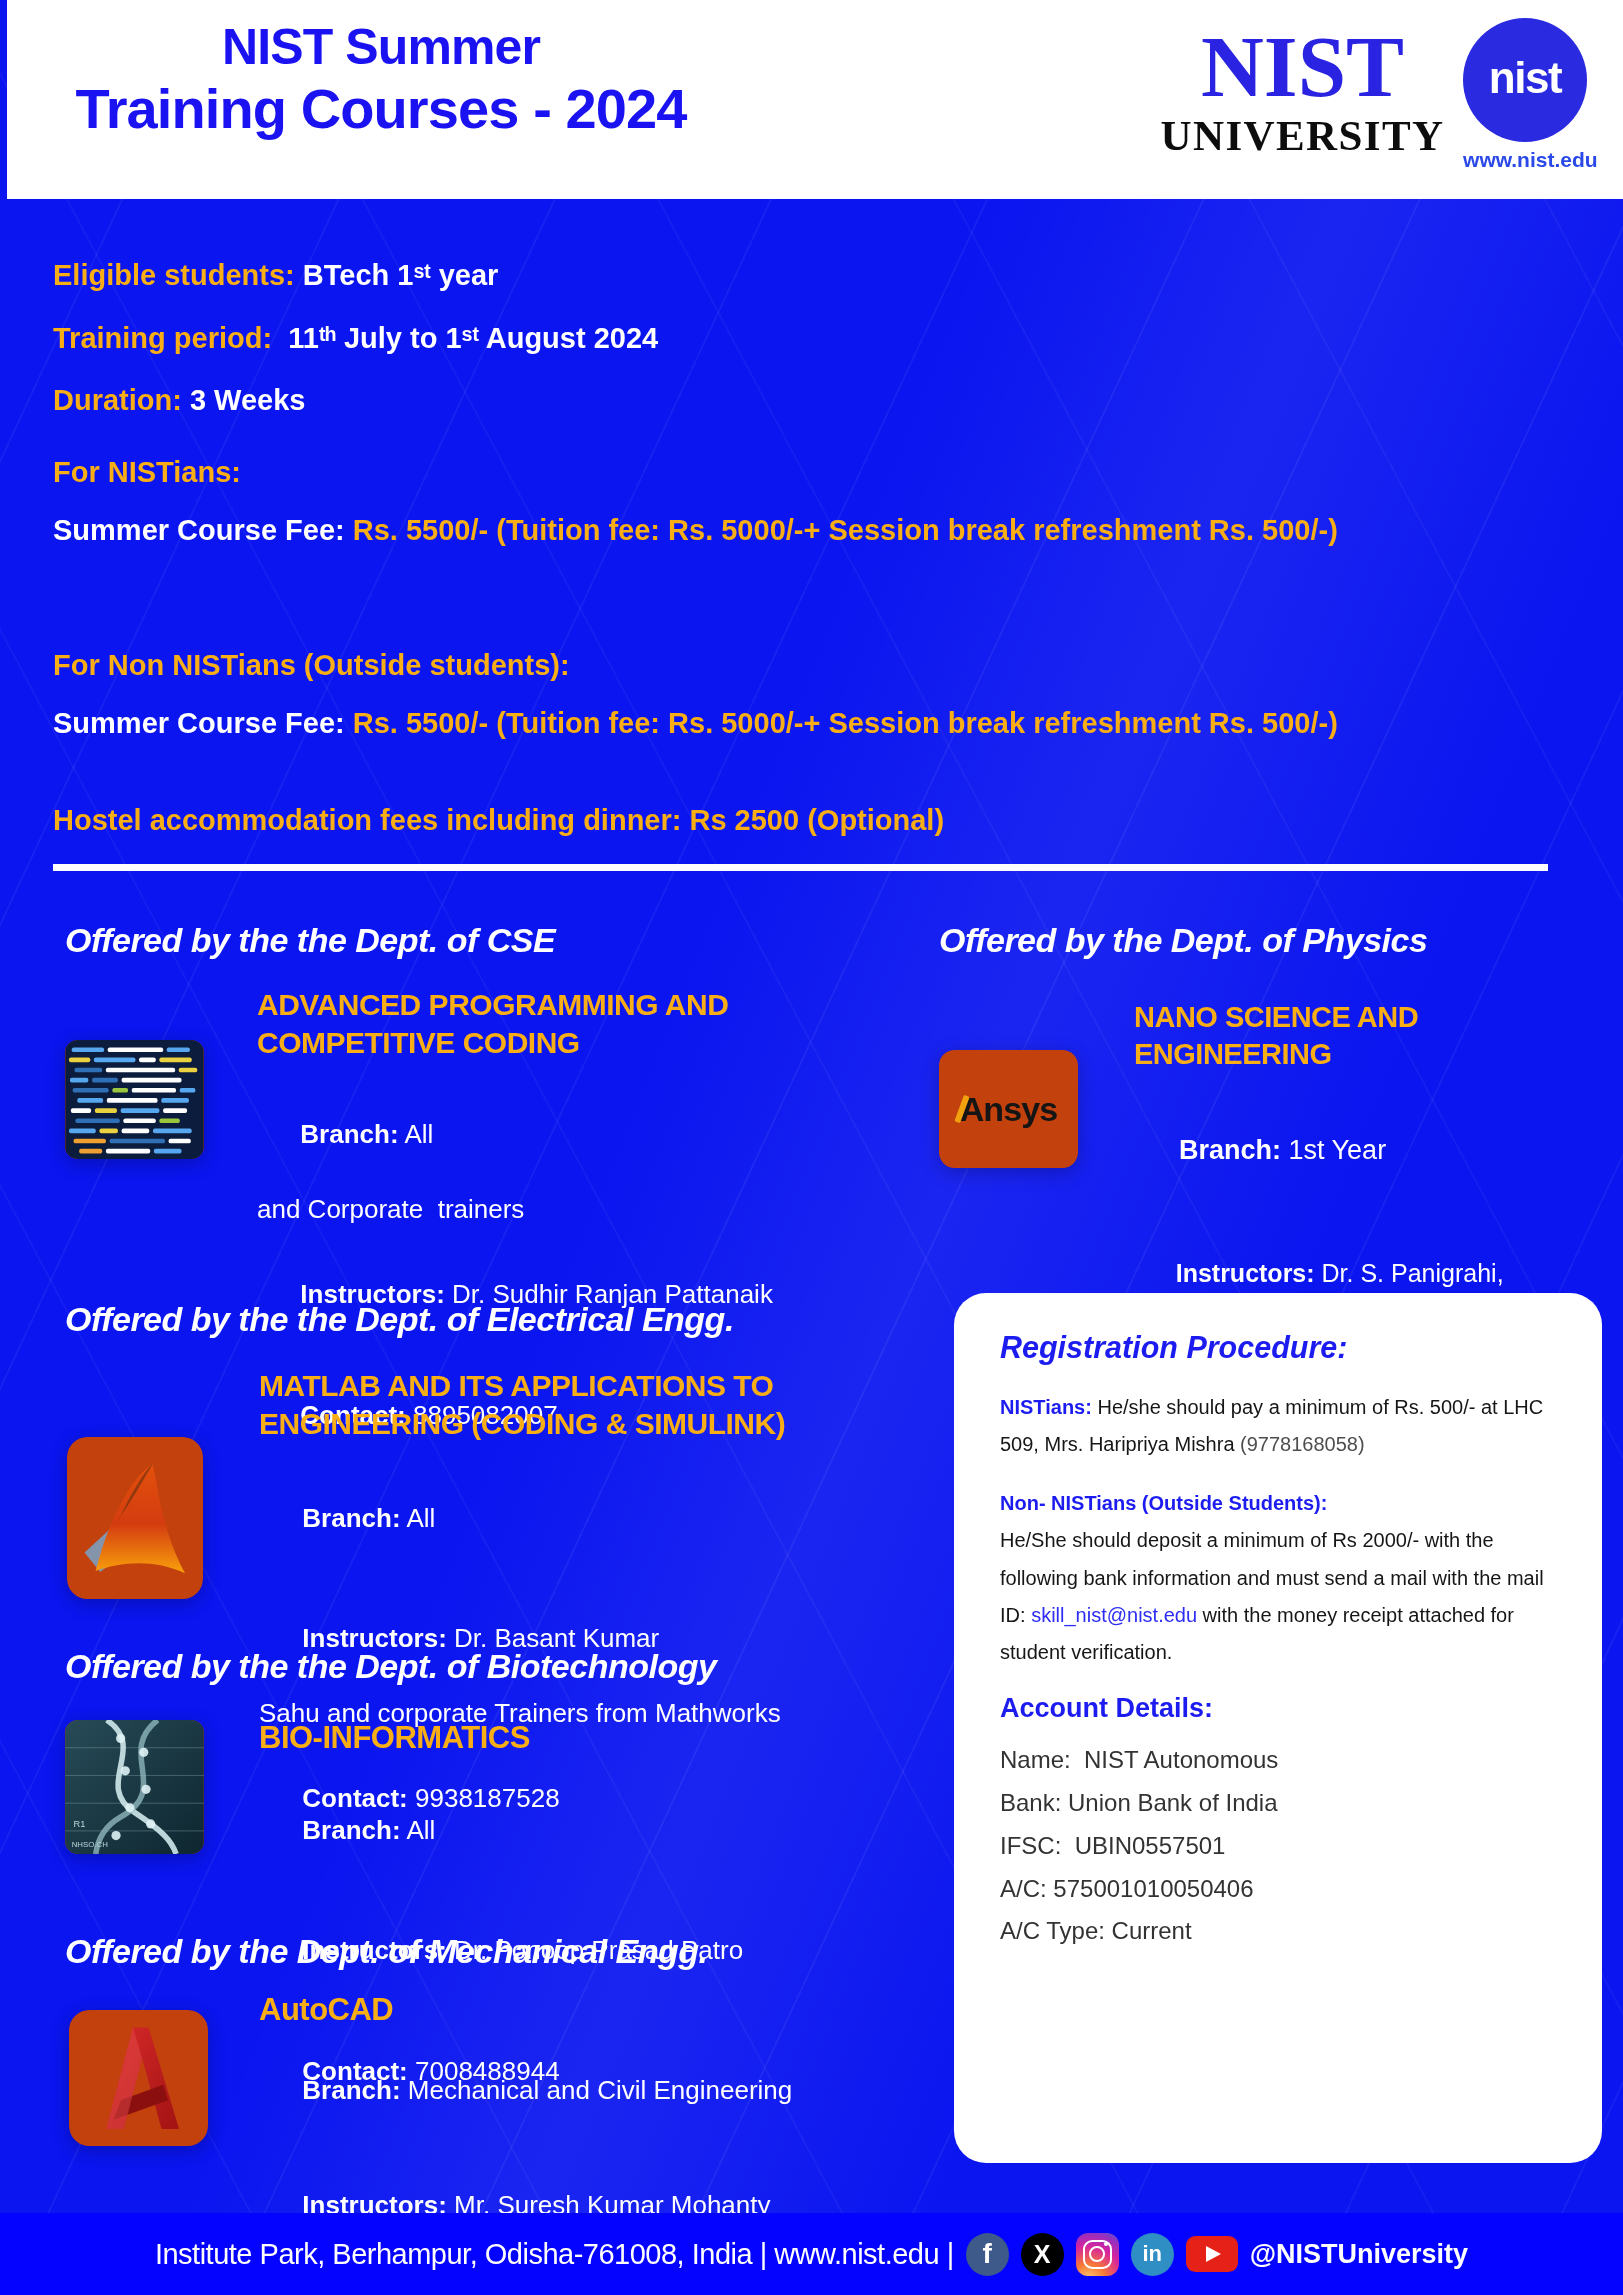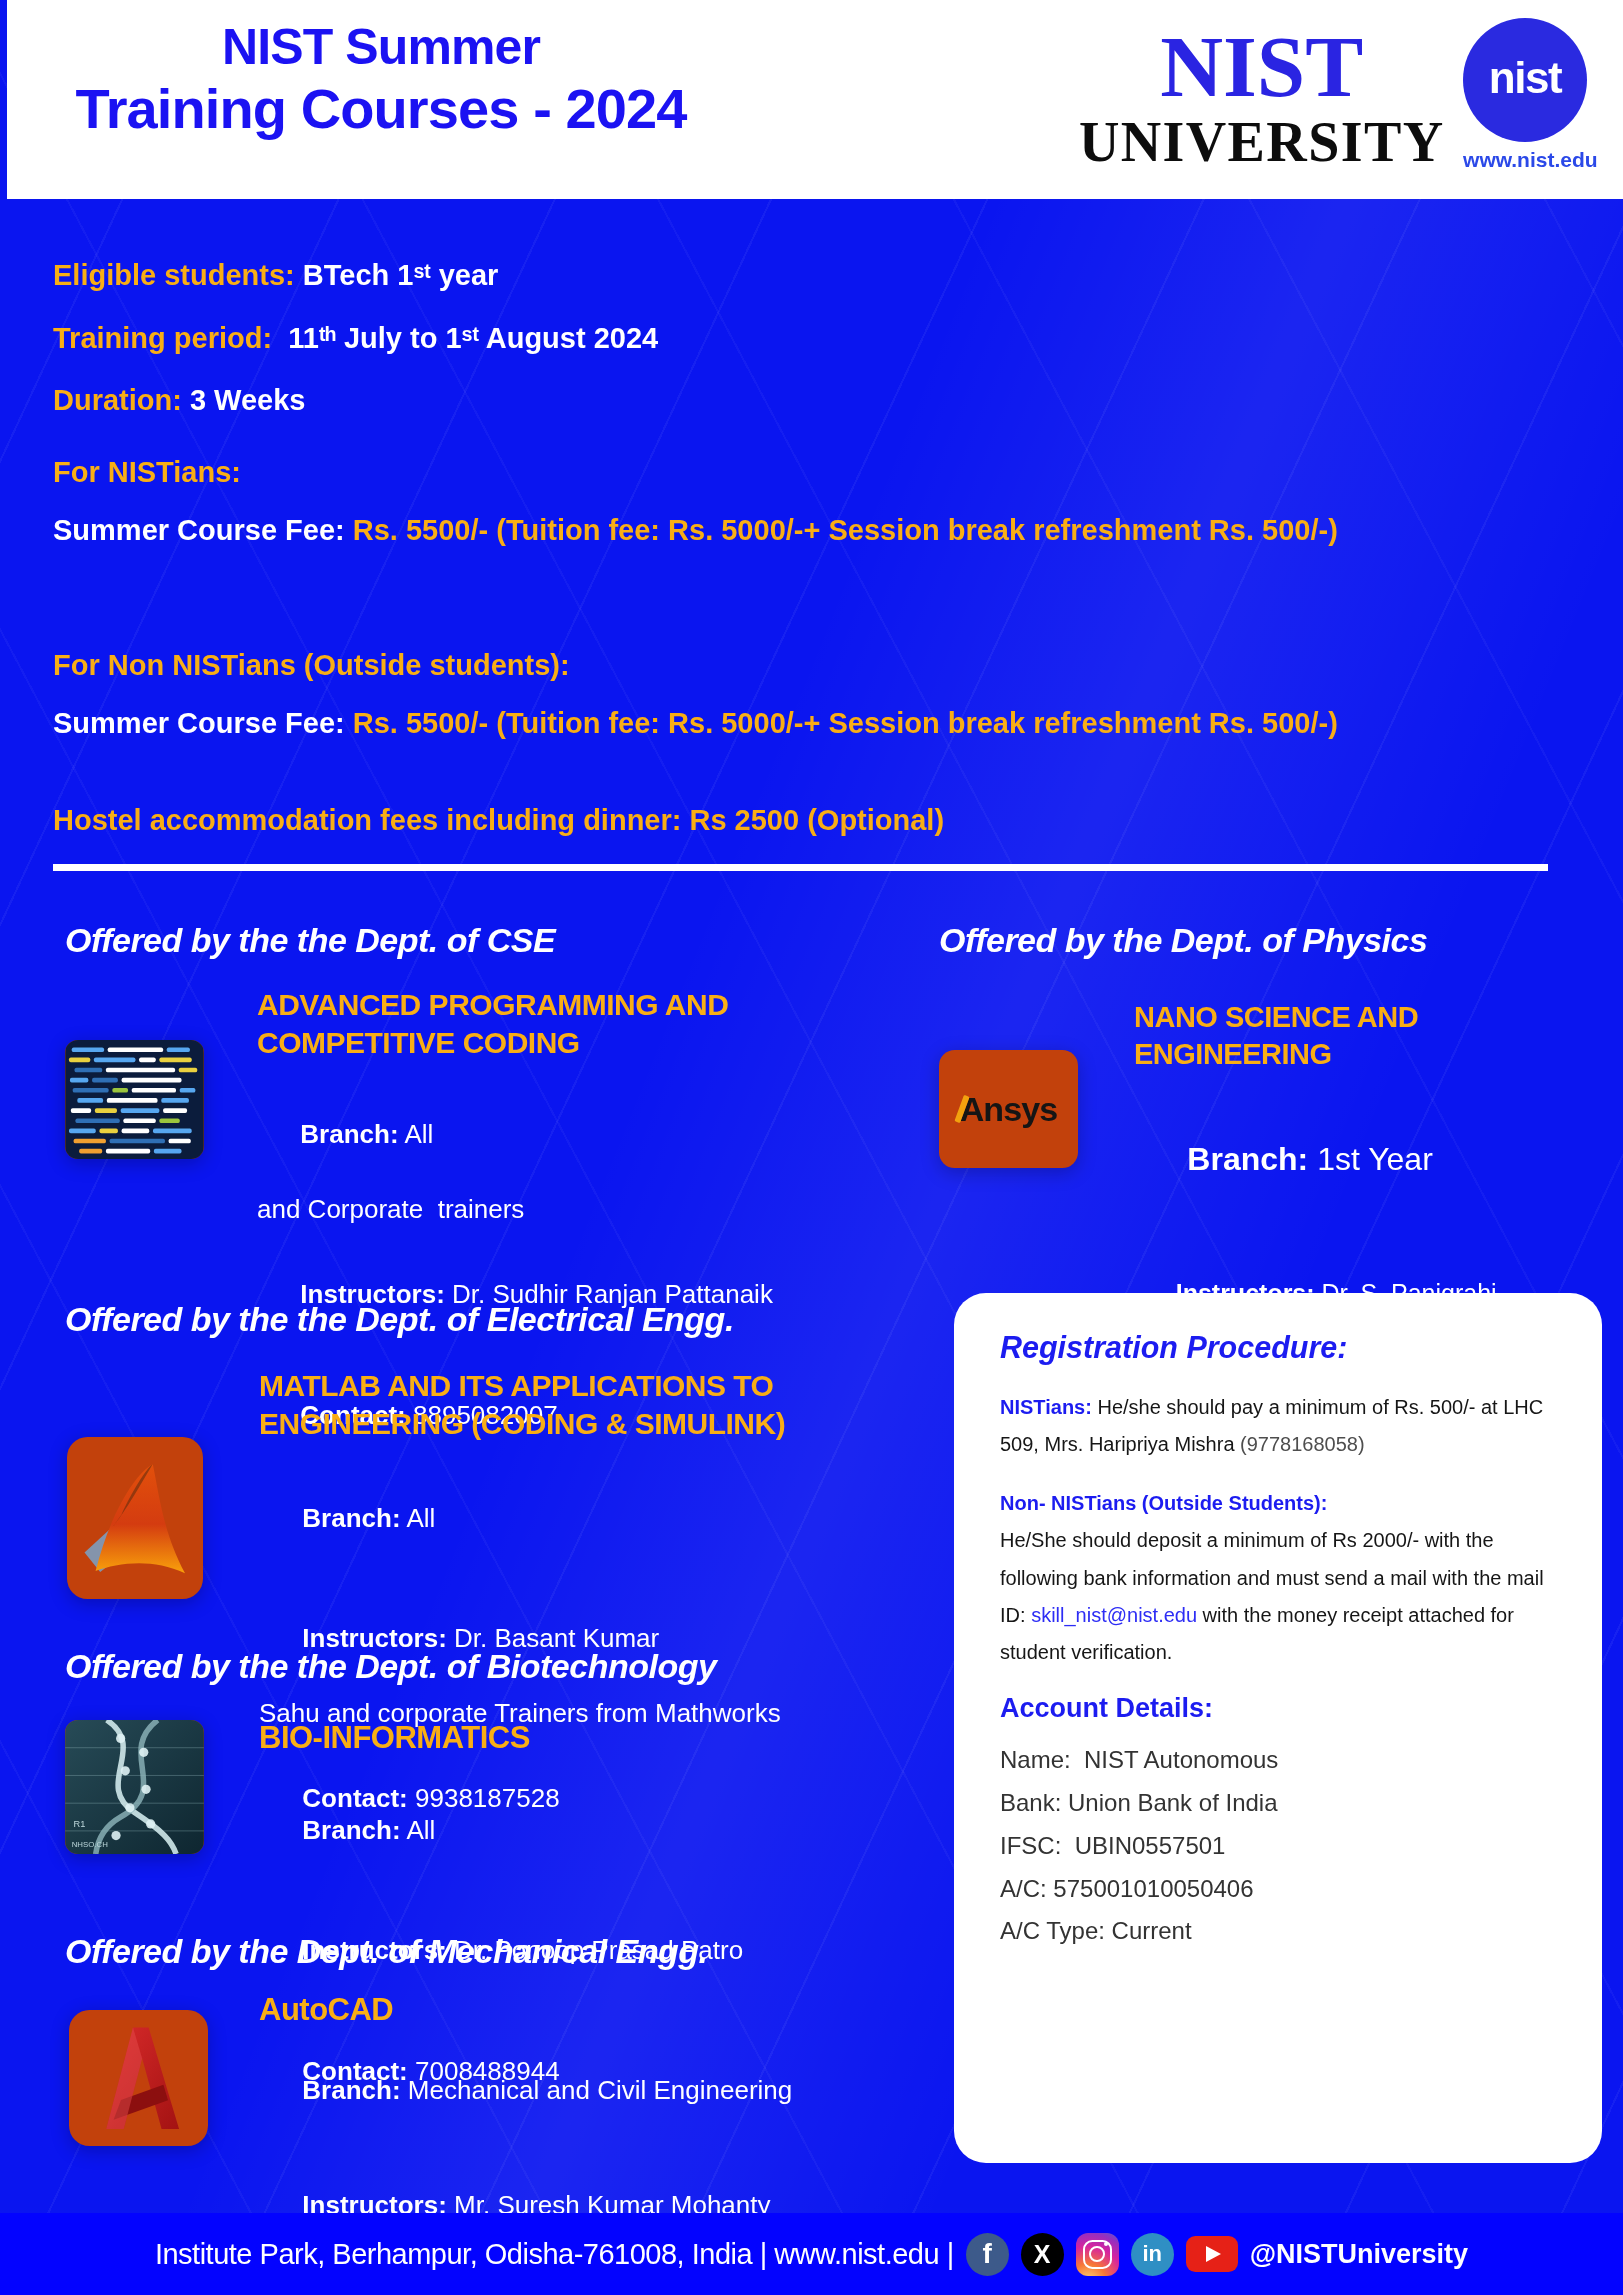--- a/index.html
+++ b/index.html
@@ -18,21 +18,21 @@
   }
   
   .header{ position:absolute; left:6.5px; top:0; right:0; height:199px; background:#ffffff; z-index:5; }
   .title-block{ position:absolute; left:32px; top:19.4px; width:685px; text-align:center;
     color:#1b12f2; font-weight:800; letter-spacing:-0.9px; }
   .title-block .t1{ font-size:50px; line-height:1.14; }
   .title-block .t2{ font-size:56px; line-height:1.18; }
   .logo-block{ position:absolute; right:25.4px; top:17.6px; display:flex; align-items:flex-start; gap:18.5px; }
   .logo-words{ text-align:center; padding-top:5.6px; }
   .logo-nist{ font-family:"Liberation Serif","DejaVu Serif",serif; font-weight:700; font-size:87px; line-height:1; color:#2a24e2; }
-  .logo-univ{ font-family:"Liberation Serif","DejaVu Serif",serif; font-weight:700; font-size:56px; line-height:1; color:#0d0d0d; letter-spacing:1.4px; margin-top:3.7px; }
+  .logo-univ{ font-family:"Liberation Serif","DejaVu Serif",serif; font-weight:700; font-size:43px; line-height:1; color:#0d0d0d; letter-spacing:1.4px; margin-top:3.7px; }
   .badge-col{ text-align:center; }
   .nist-badge{ width:124px; height:124px; border-radius:50%; background:#2a2ae0; display:flex; align-items:center; justify-content:center; }
   .nist-badge span{ color:#ffffff; font-weight:800; font-size:44px; letter-spacing:-1.4px; transform:translateY(-1.9px); }
   .logo-site{ margin-top:6.5px; color:#2b49e8; font-weight:800; font-size:21px; }
   
   .line-abs{ position:absolute; left:53px; width:1522px; font-weight:800; font-size:29px; color:#ffffff; }
   .ylbl{ color:#f9ae15; }
   .wlbl{ color:#ffffff; }
   .yval{ color:#f9ae15; }
   .feeline{ line-height:1.9; }
@@ -195,21 +195,21 @@
     <div class="ansys-wrap">
       <span class="ansys-slash"></span>
       <span>Ansys</span>
     </div>
   </div>
   <div class="course-body" style="left:1134px; top:999px; width:453px;">
     <div class="c-title" style="font-size:29px">
       <div>NANO SCIENCE AND</div>
       <div>ENGINEERING</div>
     </div>
-    <div class="detail" style="margin-top:22px; font-size:32px">
+    <div class="detail" style="margin-top:22px; font-size:27px">
       <span class="lbl">Branch:</span> <span>1st Year</span>
     </div>
     <div class="detail" style="font-size:25px; line-height:1.58; margin-top:10.2px">
       <span class="lbl">Instructors:</span> <span>Dr. S. Panigrahi,</span><br>
       <span>Dr. Ratikanta Nayak &amp;</span><br>
       <span>Dr. Shrabani Mohata</span>
     </div>
     <div class="detail" style="font-size:25px; margin-top:8.3px">
       <span class="lbl">Contact:</span> <span>9778497812</span>
     </div>

